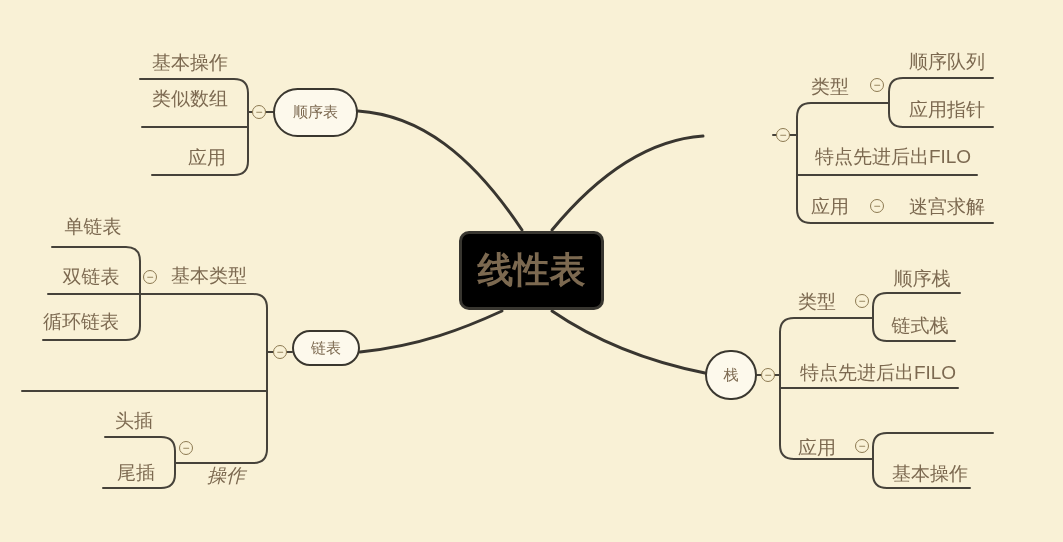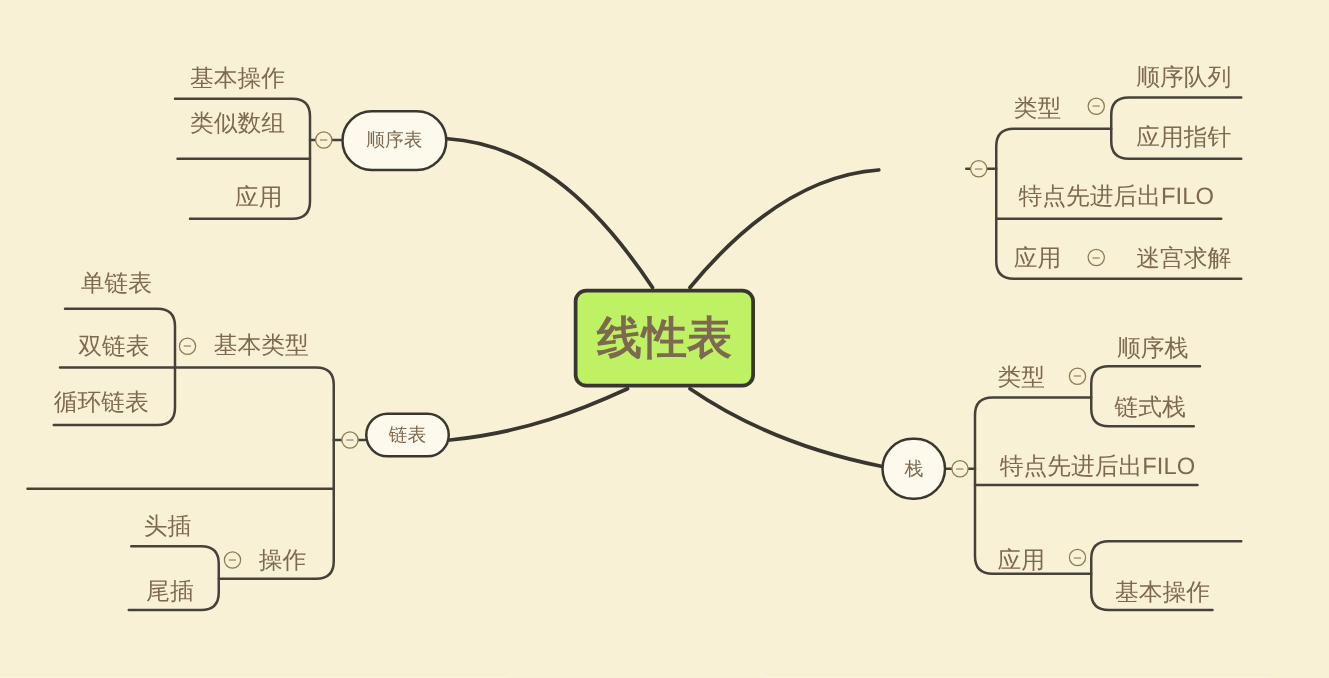--- a/index.html
+++ b/index.html
@@ -25,21 +25,21 @@
   }
   .branch-line{
     fill:none;
     stroke:#46423a;
     stroke-width:2;
     stroke-linecap:round;
   }
   .root-node{
     position:absolute;
     z-index:3;
-    background:#bef264;
+    background:#000000;
     border:3px solid #383630;
     border-radius:10px;
     display:flex;
     align-items:center;
     justify-content:center;
     color:#7c6950;
     font-size:36px;
     font-weight:bold;
     box-sizing:border-box;
     cursor:default;
@@ -135,21 +135,21 @@
   <div class="label" style="left:947px; top:62px;">顺序队列</div>
   <div class="label" style="left:947px; top:110px;">应用指针</div>
   <div class="label" style="left:893px; top:157px;">特点先进后出FILO</div>
   <div class="label" style="left:830px; top:207px;">应用</div>
   <div class="label" style="left:947px; top:207px;">迷宫求解</div>
 
   <div class="label" style="left:209px; top:276px;">基本类型</div>
   <div class="label" style="left:93px; top:227px;">单链表</div>
   <div class="label" style="left:91px; top:277px;">双链表</div>
   <div class="label" style="left:81px; top:322px;">循环链表</div>
-  <div class="label" style="left:226px; top:448px;">操作</div>
+  <div class="label" style="left:226px; top:476px;font-style:italic;">操作</div>
   <div class="label" style="left:134px; top:421px;text-align:center;">头插</div>
   <div class="label" style="left:136px; top:473px;">尾插</div>
 
   <div class="label" style="left:817px; top:302px;">类型</div>
   <div class="label" style="left:922px; top:279px;">顺序栈</div>
   <div class="label" style="left:920px; top:326px;text-align:right;">链式栈</div>
   <div class="label" style="left:878px; top:373px;">特点先进后出FILO</div>
   <div class="label" style="left:817px; top:448px;">应用</div>
   <div class="label" style="left:930px; top:474px;">基本操作</div>
 

